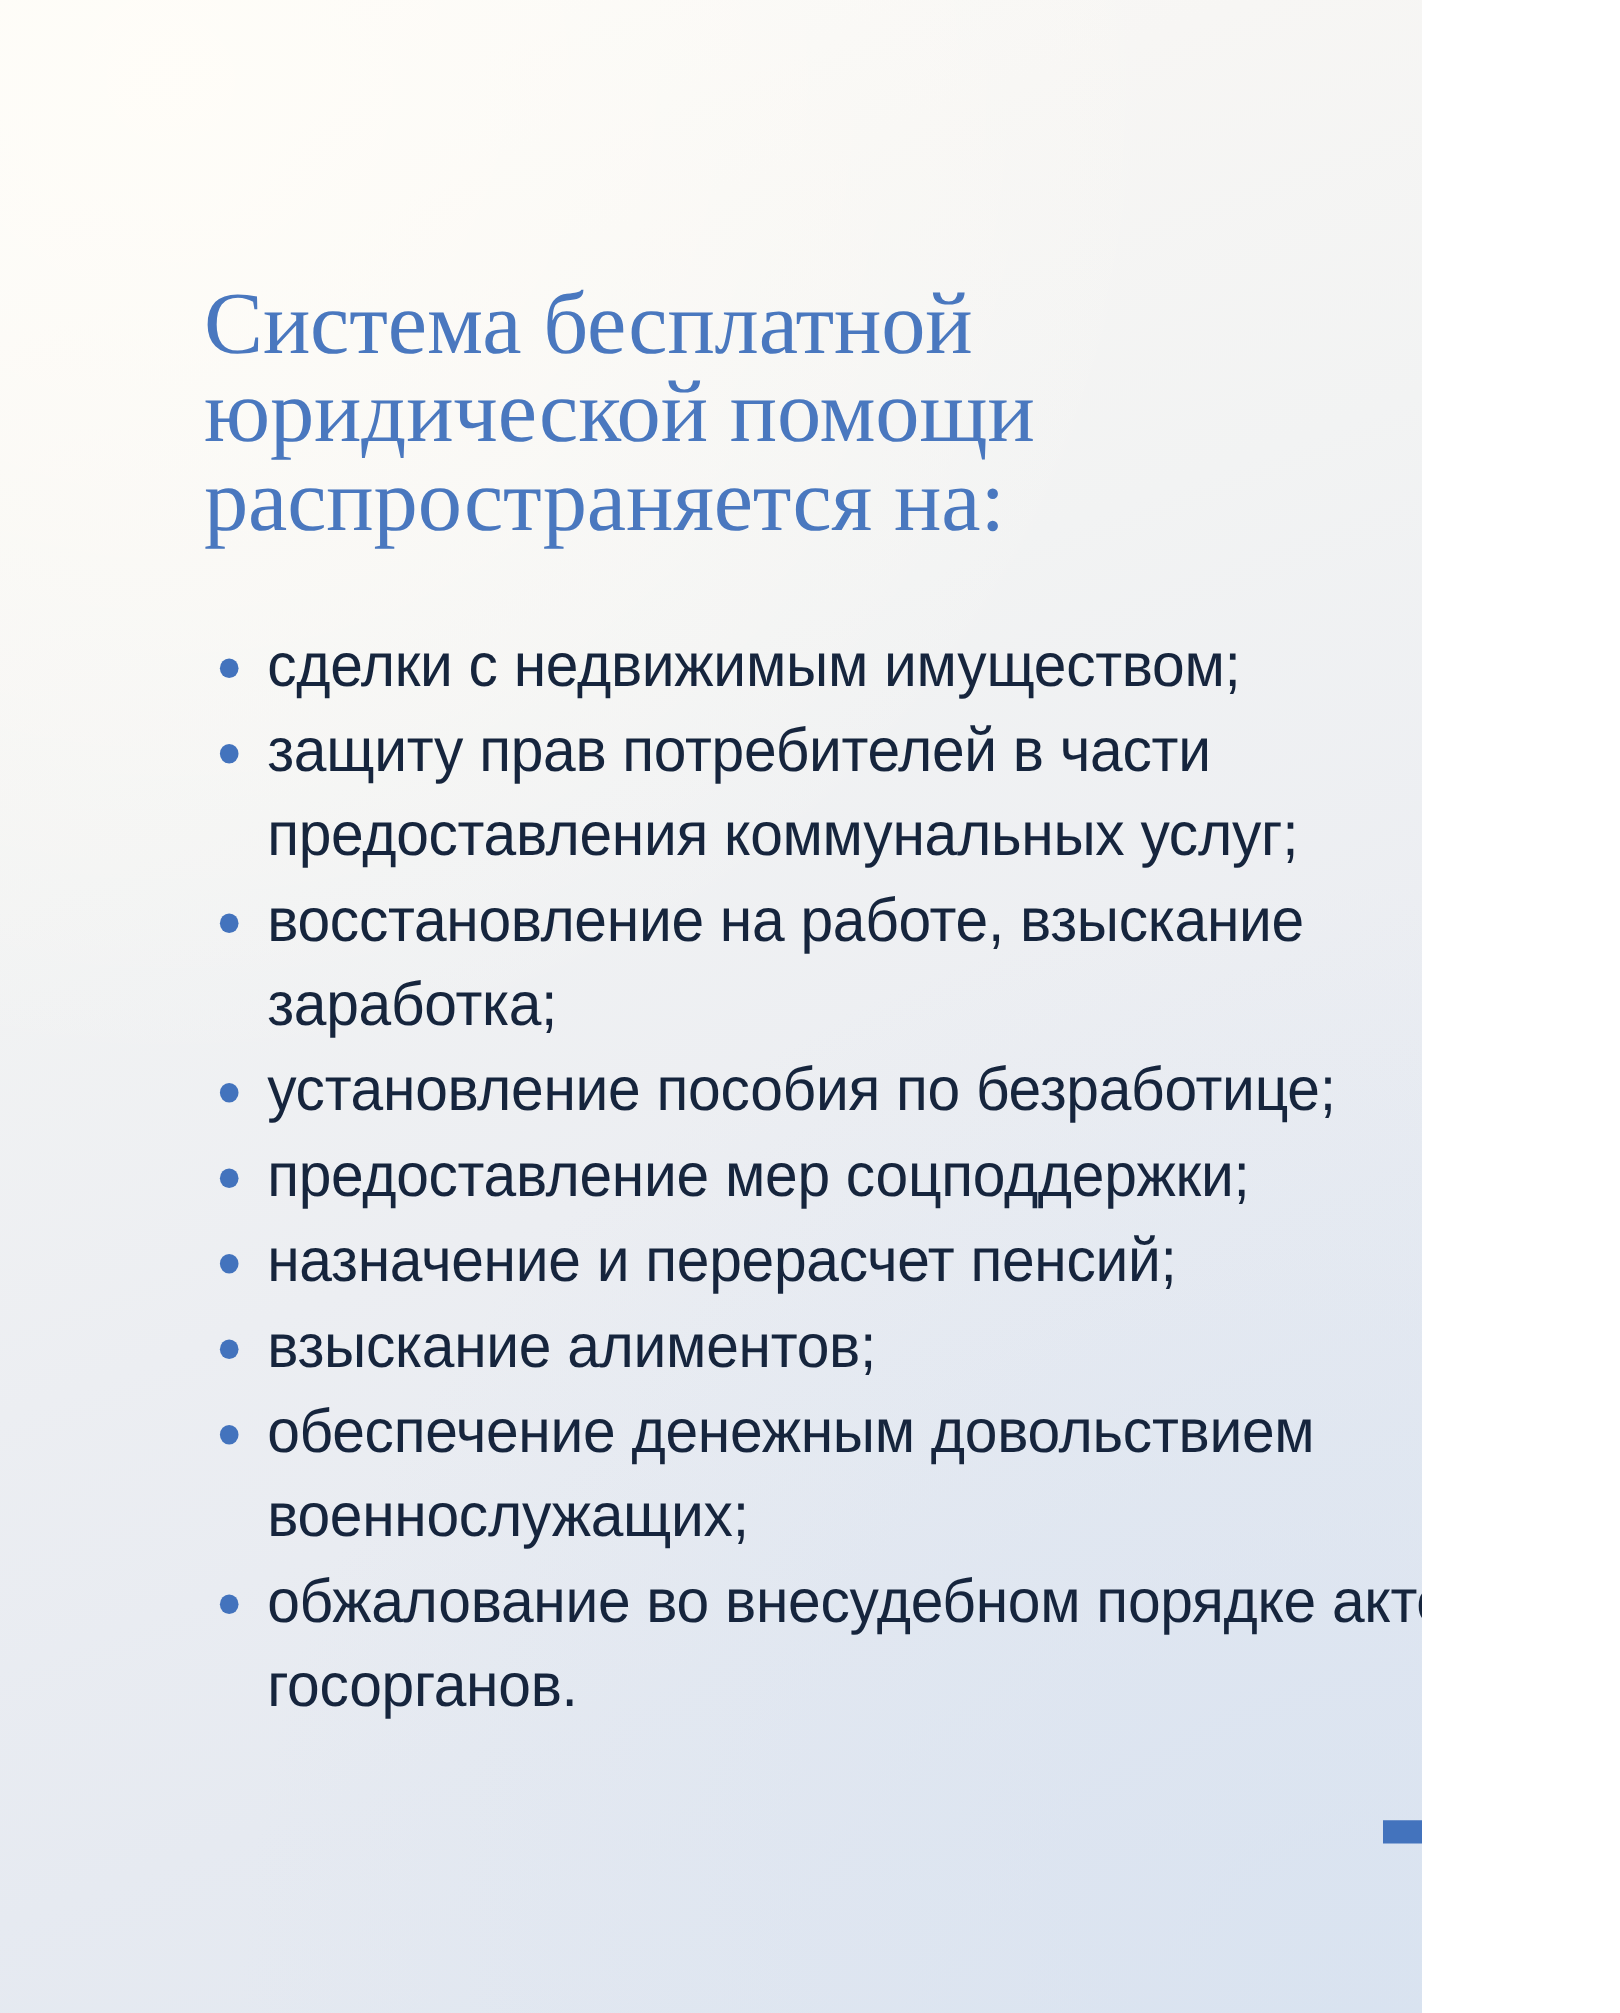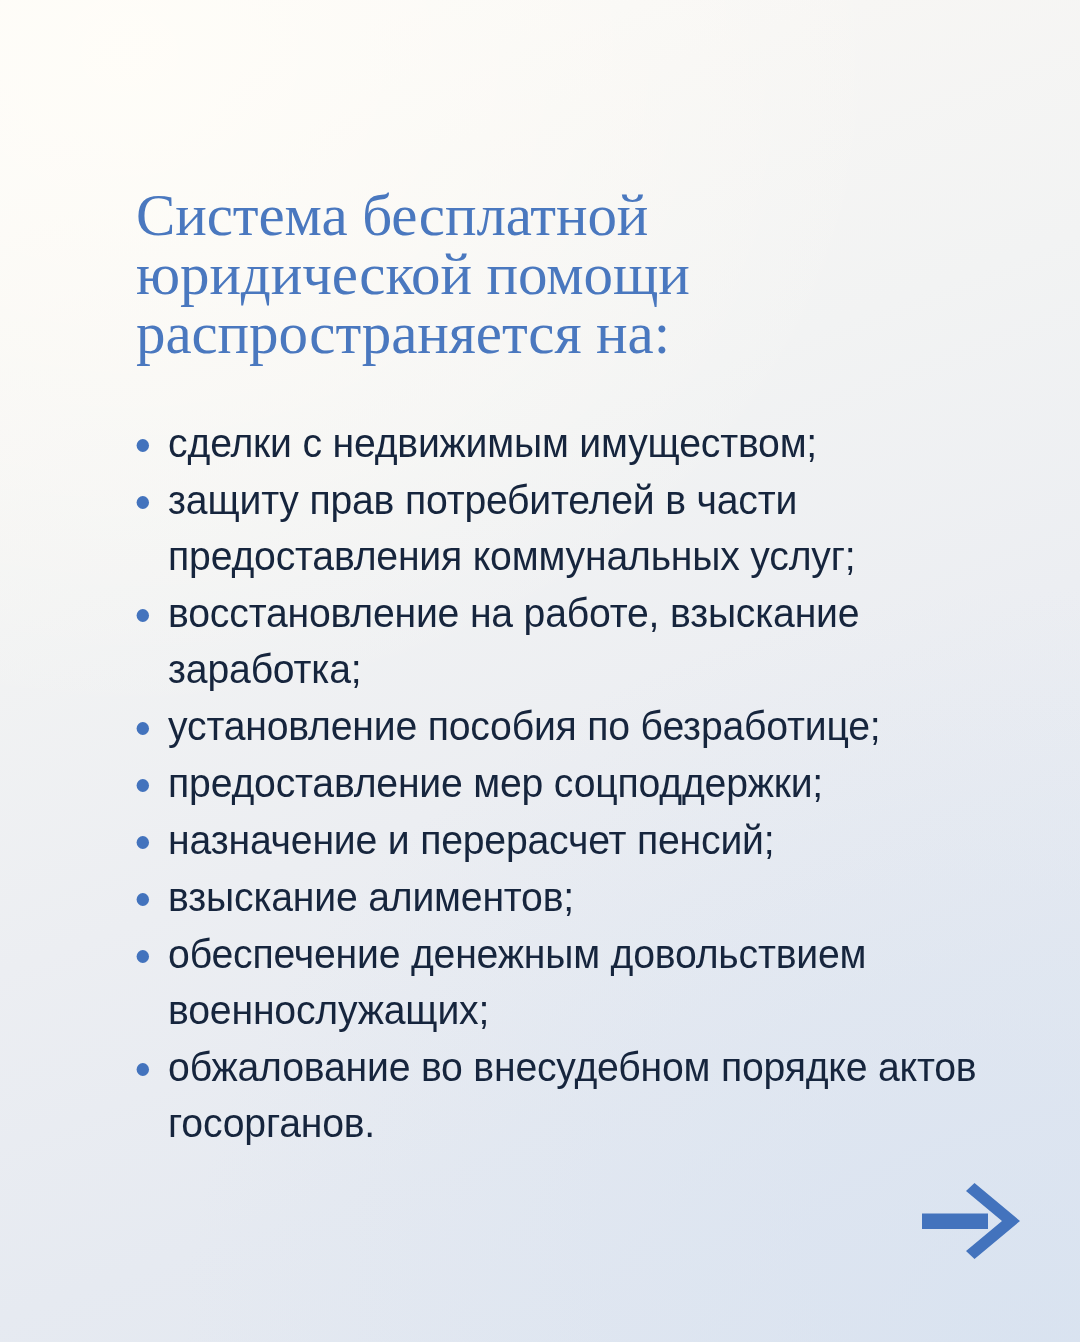--- a/index.html
+++ b/index.html
@@ -11,21 +11,21 @@
   body {
     width: 1080px;
     height: 1342px;
     overflow: hidden;
     font-family: "Liberation Sans", sans-serif;
     -webkit-font-smoothing: antialiased;
   }
 
   .slide {
     position: relative;
-    width: 1080px;
+    width: 948px;
     height: 1342px;
     box-sizing: border-box;
     background:
       linear-gradient(160deg,
         #fbfaf8 0%,
         #f7f6f4 18%,
         #f2f3f3 36%,
         #eceef2 56%,
         #e6eaf1 76%,
         #e1e7f0 100%);
@@ -61,21 +61,21 @@
     font-size: 59px;
     line-height: 1.0;
     letter-spacing: -0.1px;
     color: #4a78bf;
     white-space: pre-line;
   }
 
   
   .bullet-list {
     position: absolute;
-    left: 128px;
+    left: 138px;
     top: 415px;
     width: 900px;
     margin: 0;
     padding: 0;
     list-style: none;
   }
 
   .bullet-item {
     position: relative;
     padding-left: 42px;

